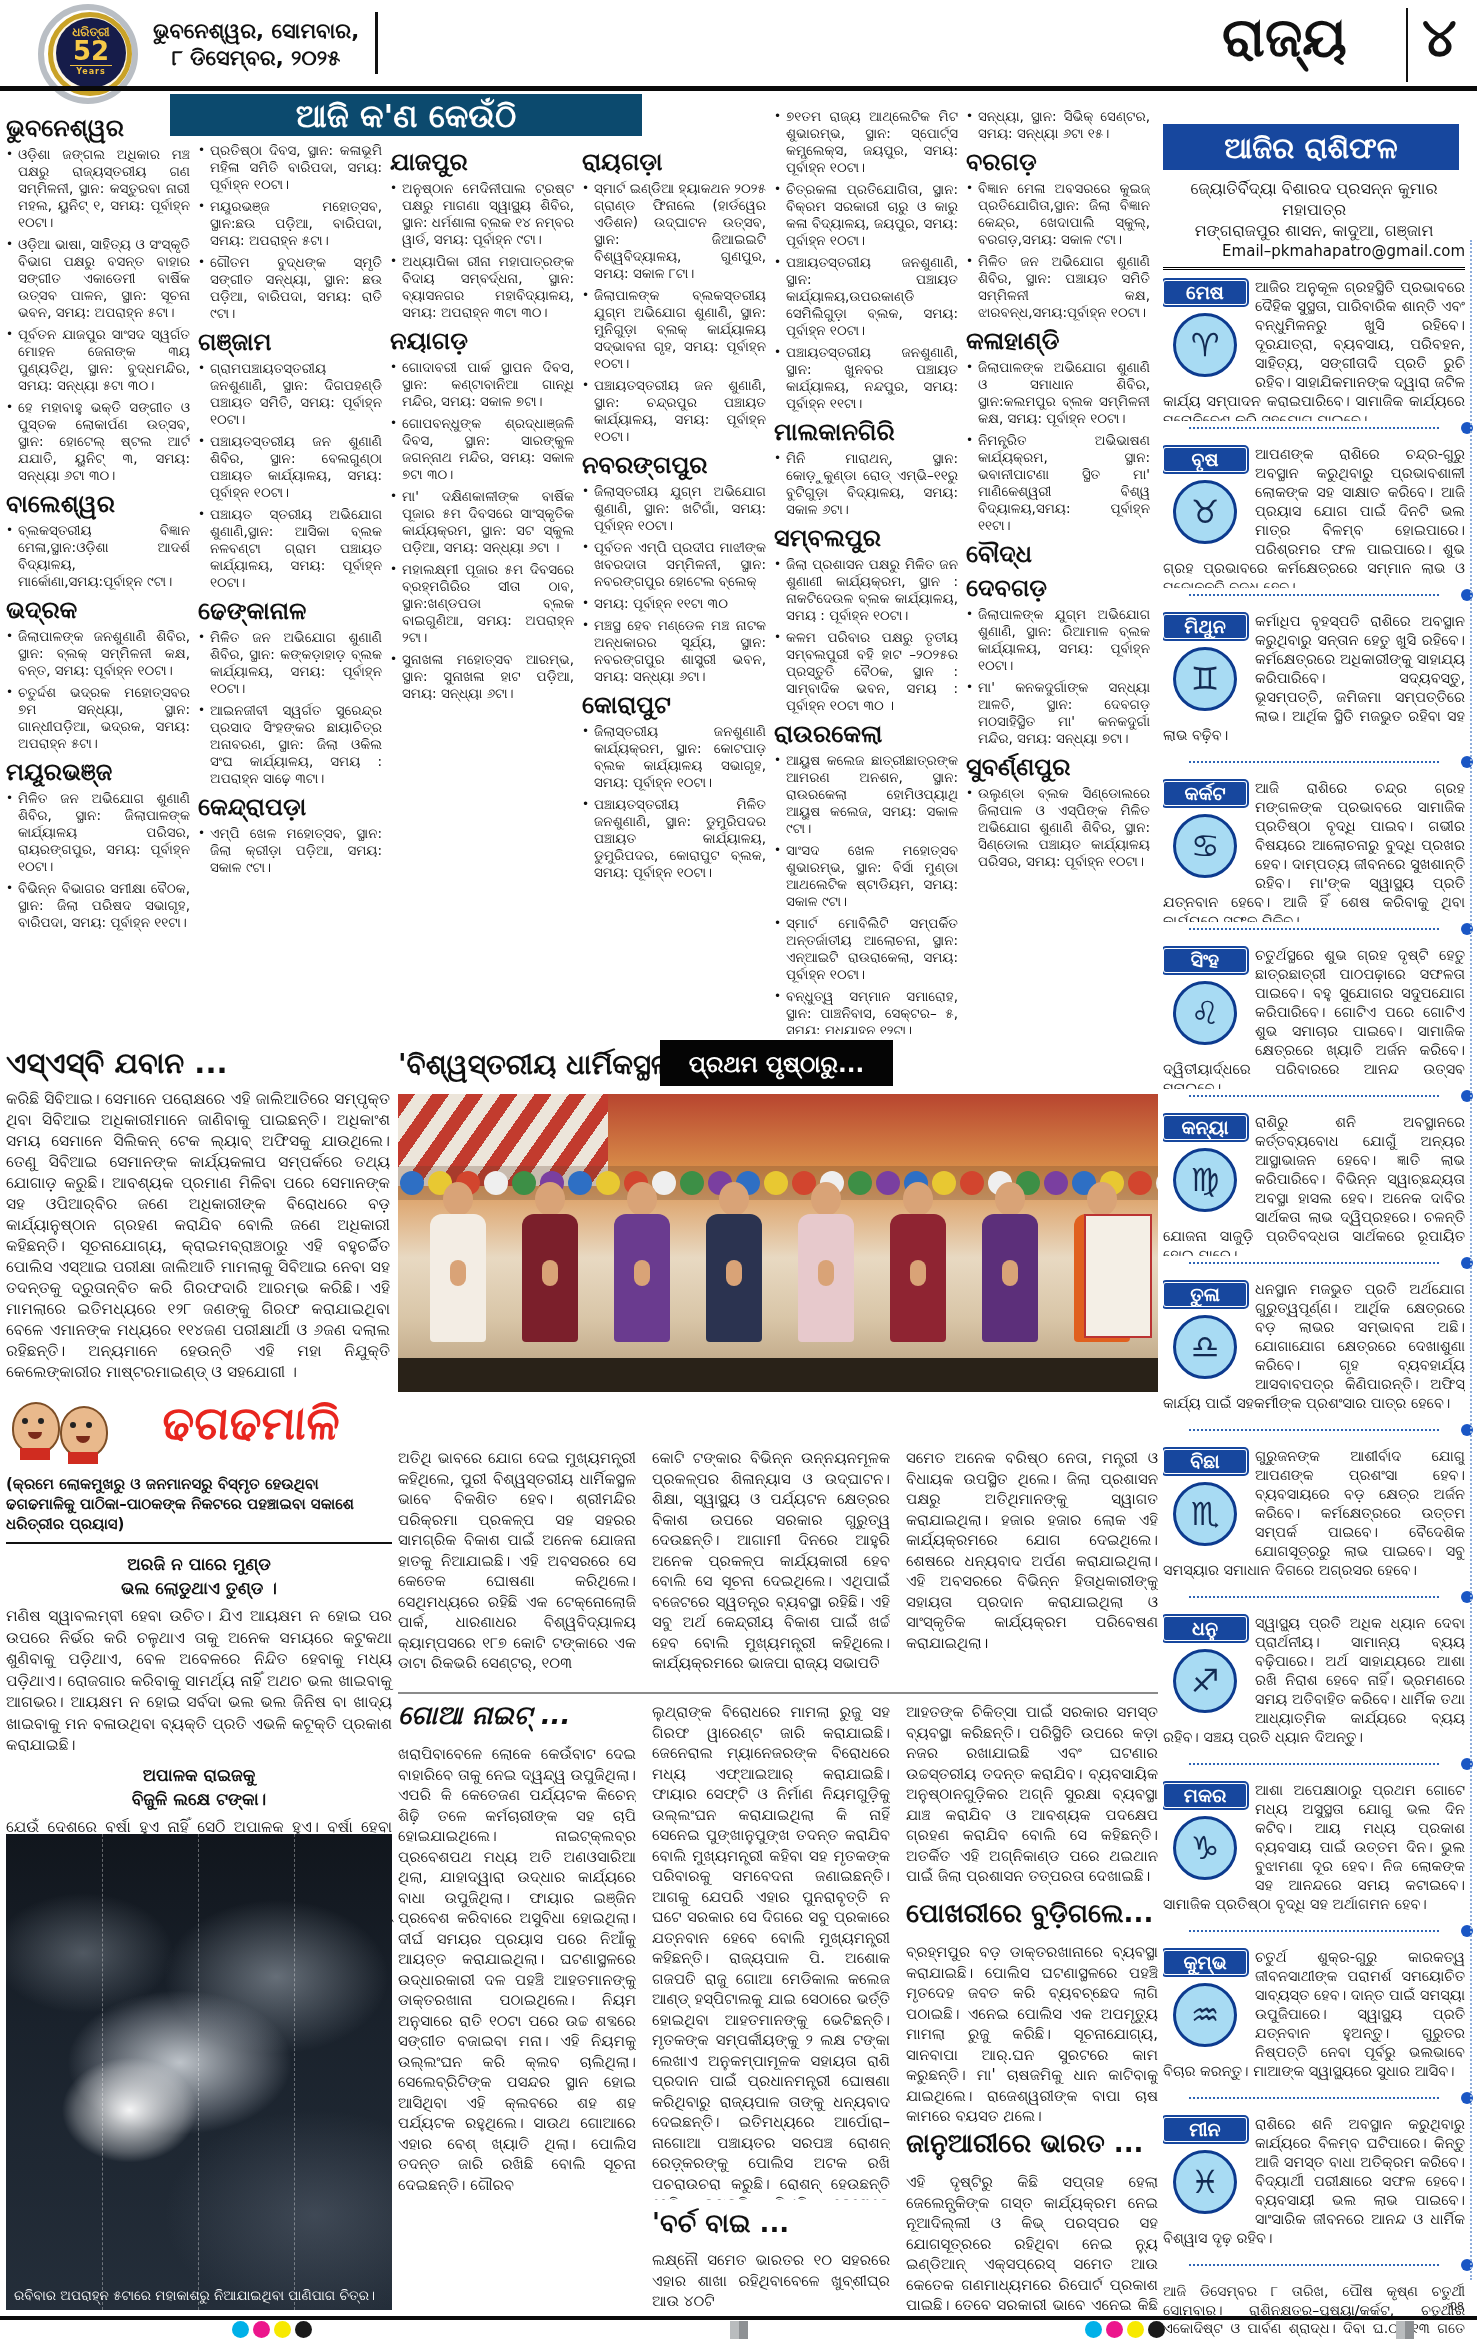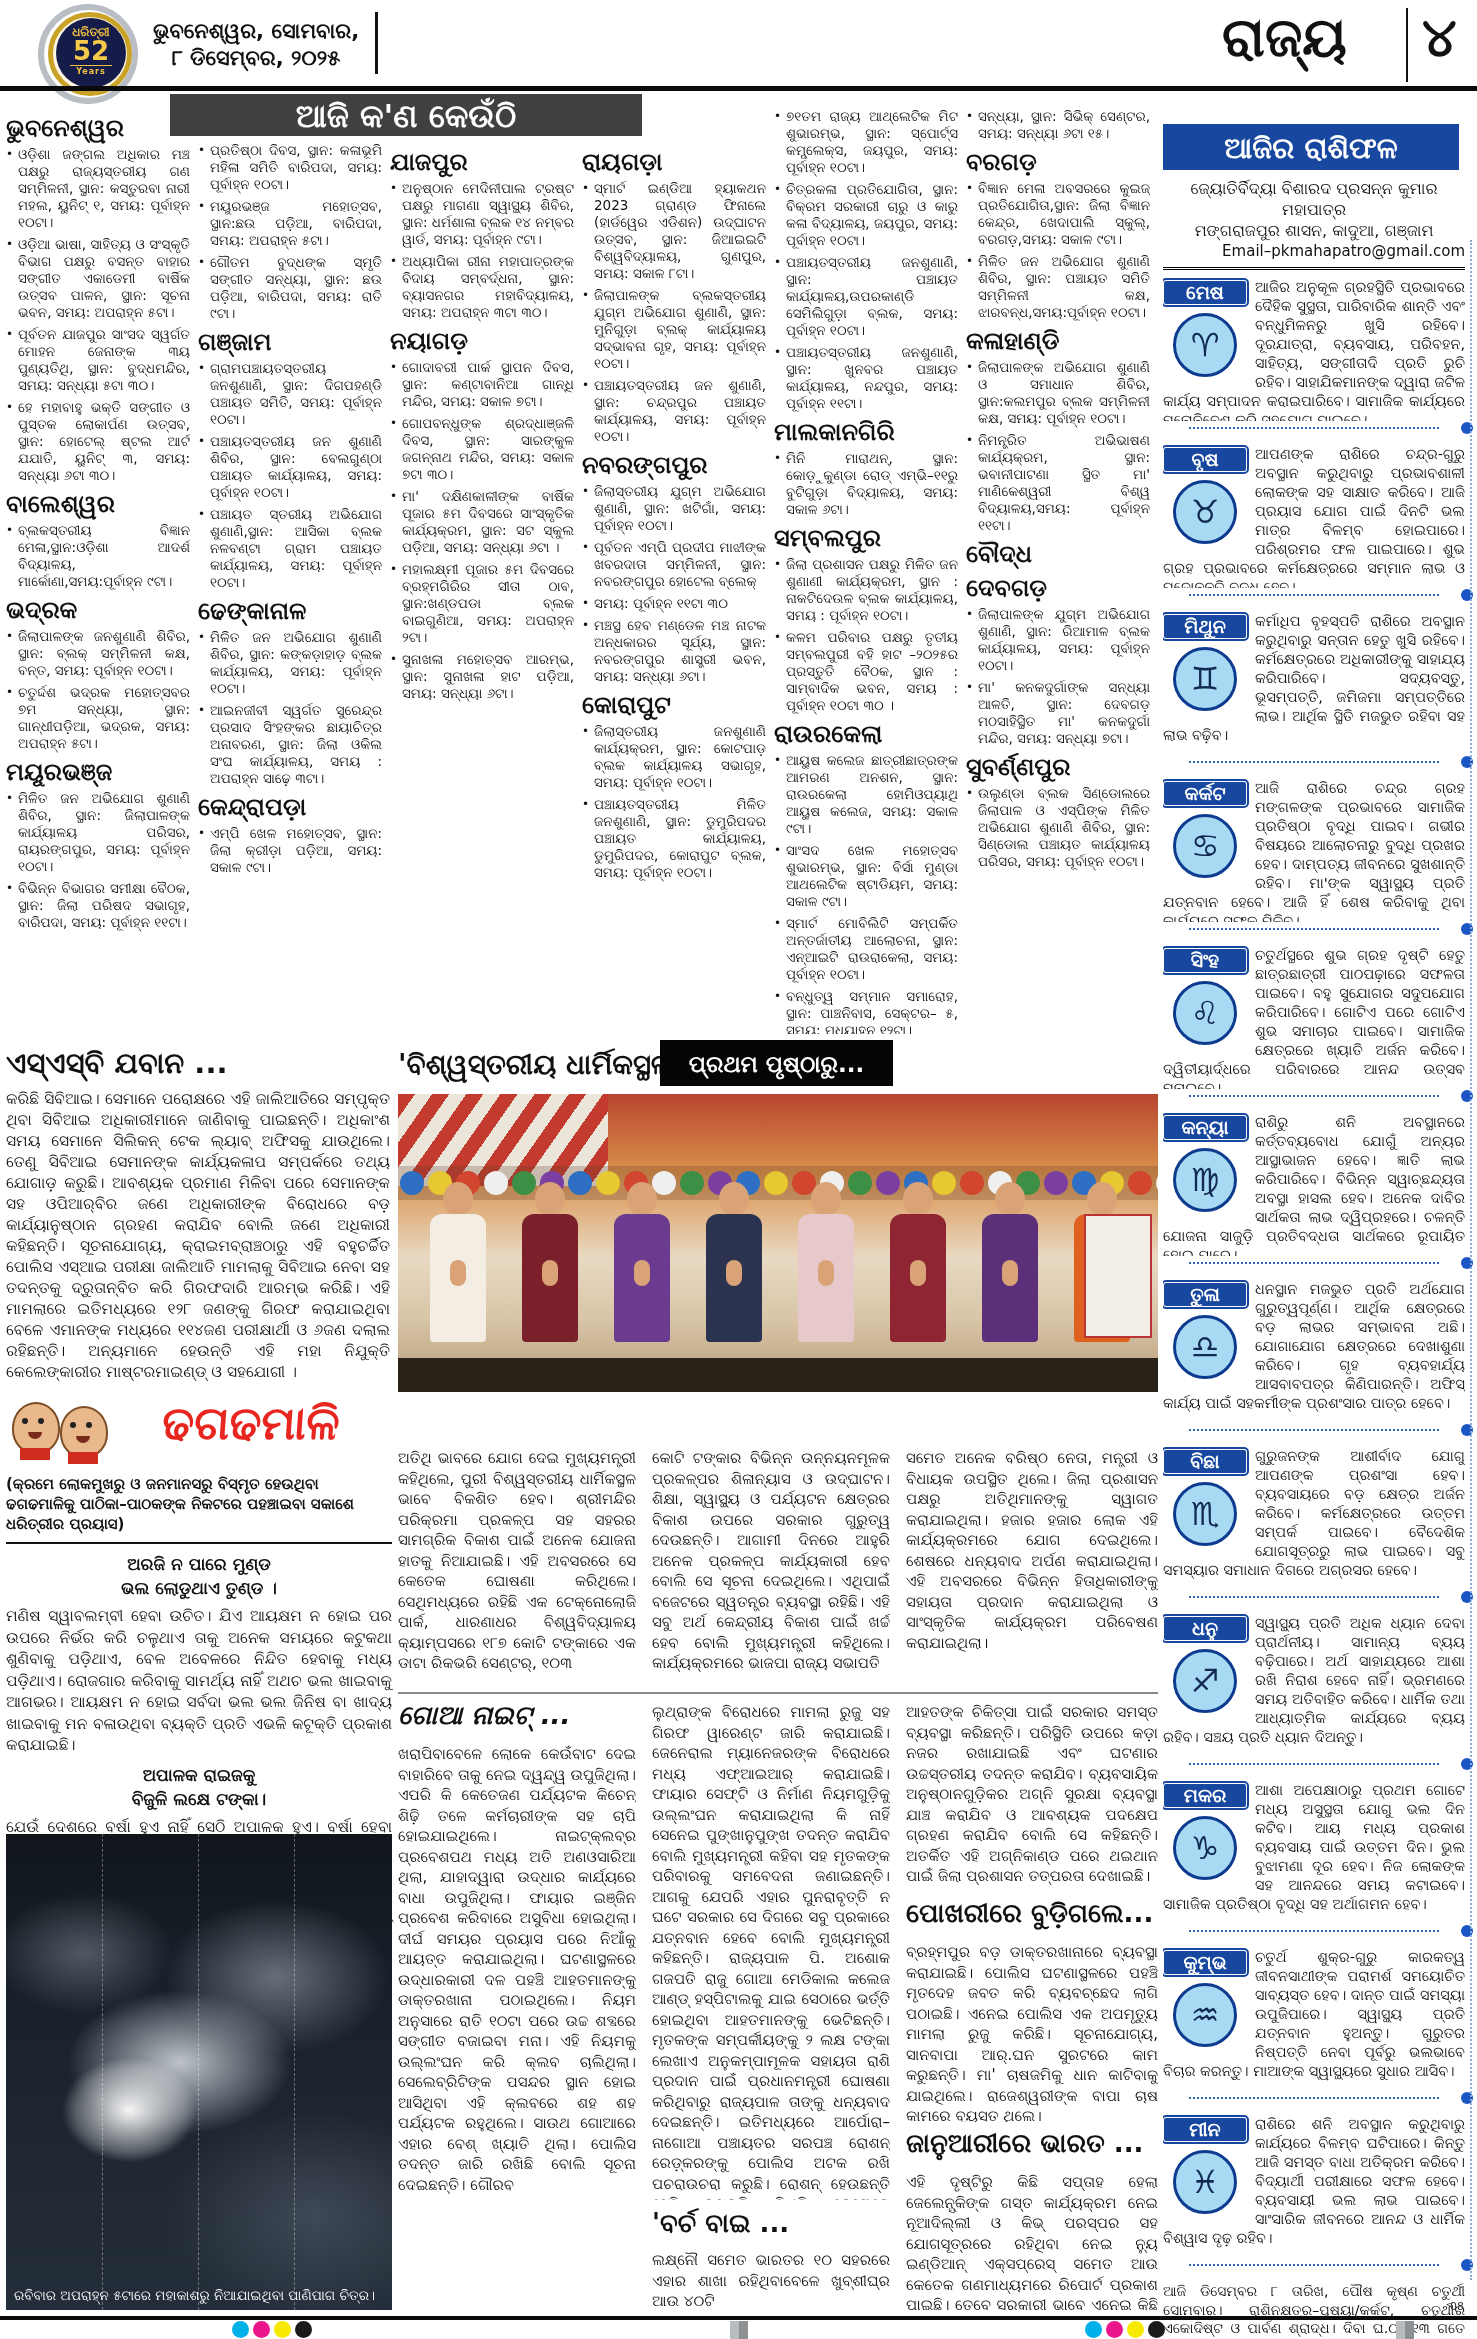--- a/index.html
+++ b/index.html
@@ -18,21 +18,21 @@
   .logo .ylabel{font-size:8px;font-weight:bold;letter-spacing:1px;border-top:1px solid #f0c040;
       margin:1px 14px 0;padding-top:1px;}
   .dateline{position:absolute;left:146px;top:18px;width:220px;text-align:center;
       font-size:21px;font-weight:bold;line-height:27px;}
   .hdr-vline{position:absolute;left:375px;top:12px;width:3px;height:62px;background:#111;}
   .section-title{position:absolute;left:1222px;top:6px;font-size:54px;font-weight:bold;}
   .hdr-vline2{position:absolute;left:1406px;top:8px;width:2px;height:74px;background:#111;}
   .hdr-pageno{position:absolute;left:1422px;top:6px;font-size:54px;font-weight:bold;}
   .hdr-rule{position:absolute;left:0;top:86px;width:1477px;height:5px;background:#0a0a0a;}
   
-  .listing-banner{position:absolute;left:170px;top:94px;width:472px;height:42px;background:#404040;
+  .listing-banner{position:absolute;left:170px;top:94px;width:472px;height:42px;background:#0c4a6e;
       color:#fff;font-size:32px;font-weight:bold;text-align:center;line-height:44px;}
   .lcol{position:absolute;width:184px;font-size:13.5px;line-height:17px;text-align:justify;overflow:hidden;}
   .lcol .district{font-size:24px;font-weight:bold;line-height:27px;margin:7px 0 4px;text-align:left;}
   .lcol .litem{position:relative;padding-left:12px;margin-bottom:5px;}
   .lcol .litem:before{content:"•";position:absolute;left:0;top:0;font-size:12px;}
   
   .horo{position:absolute;left:1163px;top:94px;width:302px;}
   .horo-banner{margin-top:30px;width:296px;height:46px;background:#17479e;color:#fff;
       font-size:29px;font-weight:bold;text-align:center;line-height:48px;}
   .astro1{margin-top:8px;text-align:center;font-size:16px;line-height:21px;}
@@ -172,21 +172,21 @@
       <div class="litem">ଅଧ୍ୟାପିକା ରୀନା ମହାପାତ୍ରଙ୍କ ବିଦାୟ ସମ୍ବର୍ଦ୍ଧନା, ସ୍ଥାନ: ବ୍ୟାସନଗର ମହାବିଦ୍ୟାଳୟ, ସମୟ: ଅପରାହ୍ନ ୩ଟା ୩୦।</div>
       <div class="district">ନୟାଗଡ଼</div>
       <div class="litem">ଗୋଦାବରୀ ପାର୍କ ସ୍ଥାପନ ଦିବସ, ସ୍ଥାନ: କଣ୍ଟାବାନିଆ ଗାନ୍ଧି ମନ୍ଦିର, ସମୟ: ସକାଳ ୭ଟା।</div>
       <div class="litem">ଗୋପବନ୍ଧୁଙ୍କ ଶ୍ରଦ୍ଧାଞ୍ଜଳି ଦିବସ, ସ୍ଥାନ: ସାରଙ୍କୁଳ ଜଗନ୍ନାଥ ମନ୍ଦିର, ସମୟ: ସକାଳ ୭ଟା ୩୦।</div>
       <div class="litem">ମା' ଦକ୍ଷିଣକାଳୀଙ୍କ ବାର୍ଷିକ ପୂଜାର ୫ମ ଦିବସରେ ସାଂସ୍କୃତିକ କାର୍ଯ୍ୟକ୍ରମ, ସ୍ଥାନ: ସଟ ସ୍କୁଲ ପଡ଼ିଆ, ସମୟ: ସନ୍ଧ୍ୟା ୬ଟା ।</div>
       <div class="litem">ମହାଲକ୍ଷ୍ମୀ ପୂଜାର ୫ମ ଦିବସରେ ବ୍ରହ୍ମଗିରିର ସୀତା ଠାବ, ସ୍ଥାନ:ଖଣ୍ଡପଡା ବ୍ଲକ ବାଇଗୁଣିଆ, ସମୟ: ଅପରାହ୍ନ ୨ଟା।</div>
       <div class="litem">ସୁନାଖଳା ମହୋତ୍ସବ ଆରମ୍ଭ, ସ୍ଥାନ: ସୁନାଖଳା ହାଟ ପଡ଼ିଆ, ସମୟ: ସନ୍ଧ୍ୟା ୬ଟା।</div>
     </div>
   <div class="lcol" style="left:582px;top:142px;height:892px;">
       <div class="district">ରାୟଗଡ଼ା</div>
-      <div class="litem">ସ୍ମାର୍ଟ ଇଣ୍ଡିଆ ହ୍ୟାକଥନ 2023 ଗ୍ରାଣ୍ଡ ଫିନାଲେ (ହାର୍ଡୱେର ଏଡିଶନ) ଉଦ୍‌ଘାଟନ ଉତ୍ସବ, ସ୍ଥାନ: ଜିଆଇଇଟି ବିଶ୍ୱବିଦ୍ୟାଳୟ, ଗୁଣପୁର, ସମୟ: ସକାଳ ୮ଟା।</div>
+      <div class="litem">ସ୍ମାର୍ଟ ଇଣ୍ଡିଆ ହ୍ୟାକଥନ ୨୦୨୫ ଗ୍ରାଣ୍ଡ ଫିନାଲେ (ହାର୍ଡୱେର ଏଡିଶନ) ଉଦ୍‌ଘାଟନ ଉତ୍ସବ, ସ୍ଥାନ: ଜିଆଇଇଟି ବିଶ୍ୱବିଦ୍ୟାଳୟ, ଗୁଣପୁର, ସମୟ: ସକାଳ ୮ଟା।</div>
       <div class="litem">ଜିଲାପାଳଙ୍କ ବ୍ଲକସ୍ତରୀୟ ଯୁଗ୍ମ ଅଭିଯୋଗ ଶୁଣାଣି, ସ୍ଥାନ: ମୁନିଗୁଡ଼ା ବ୍ଲକ୍ କାର୍ଯ୍ୟାଳୟ ସଦ୍ଭାବନା ଗୃହ, ସମୟ: ପୂର୍ବାହ୍ନ ୧୦ଟା।</div>
       <div class="litem">ପଞ୍ଚାୟତସ୍ତରୀୟ ଜନ ଶୁଣାଣି, ସ୍ଥାନ: ଚନ୍ଦ୍ରପୁର ପଞ୍ଚାୟତ କାର୍ଯ୍ୟାଳୟ, ସମୟ: ପୂର୍ବାହ୍ନ ୧୦ଟା।</div>
       <div class="district">ନବରଙ୍ଗପୁର</div>
       <div class="litem">ଜିଲାସ୍ତରୀୟ ଯୁଗ୍ମ ଅଭିଯୋଗ ଶୁଣାଣି, ସ୍ଥାନ: ଖଟିଗାଁ, ସମୟ: ପୂର୍ବାହ୍ନ ୧୦ଟା।</div>
       <div class="litem">ପୂର୍ବତନ ଏମ୍ପି ପ୍ରଦୀପ ମାଝୀଙ୍କ ଖବରଦାତା ସମ୍ମିଳନୀ, ସ୍ଥାନ: ନବରଙ୍ଗପୁର ହୋଟେଲ ବ୍ଲେକ୍</div>
       <div class="litem">ସମୟ: ପୂର୍ବାହ୍ନ ୧୧ଟା ୩୦</div>
       <div class="litem">ମଞ୍ଚସ୍ଥ ହେବ ମଣ୍ଡେଳ ମଞ୍ଚ ନାଟକ ଅନ୍ଧକାରର ସୂର୍ଯ୍ୟ, ସ୍ଥାନ: ନବରଙ୍ଗପୁର ଶାସ୍ତ୍ରୀ ଭବନ, ସମୟ: ସନ୍ଧ୍ୟା ୬ଟା।</div>
       <div class="district">କୋରାପୁଟ</div>
       <div class="litem">ଜିଲାସ୍ତରୀୟ ଜନଶୁଣାଣି କାର୍ଯ୍ୟକ୍ରମ, ସ୍ଥାନ: କୋଟପାଡ଼ ବ୍ଲକ କାର୍ଯ୍ୟାଳୟ ସଭାଗୃହ, ସମୟ: ପୂର୍ବାହ୍ନ ୧୦ଟା।</div>
       <div class="litem">ପଞ୍ଚାୟତସ୍ତରୀୟ ମିଳିତ ଜନଶୁଣାଣି, ସ୍ଥାନ: ଡୁମୁରିପଦର ପଞ୍ଚାୟତ କାର୍ଯ୍ୟାଳୟ, ଡୁମୁରିପଦର, କୋରାପୁଟ ବ୍ଲକ, ସମୟ: ପୂର୍ବାହ୍ନ ୧୦ଟା।</div>

